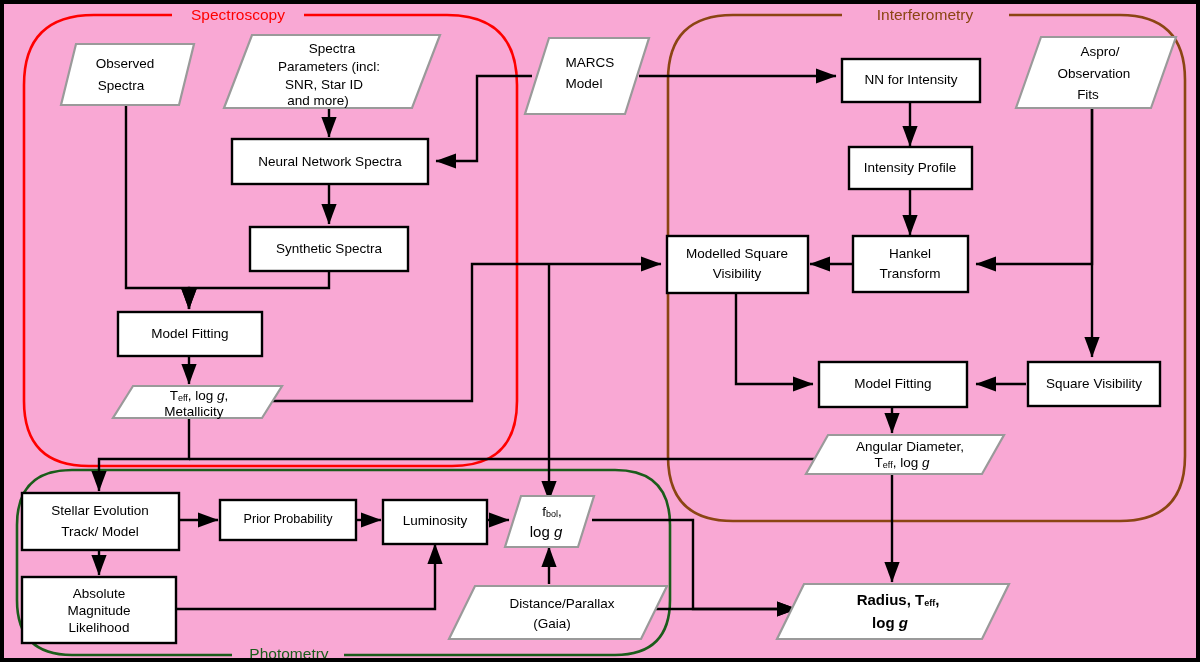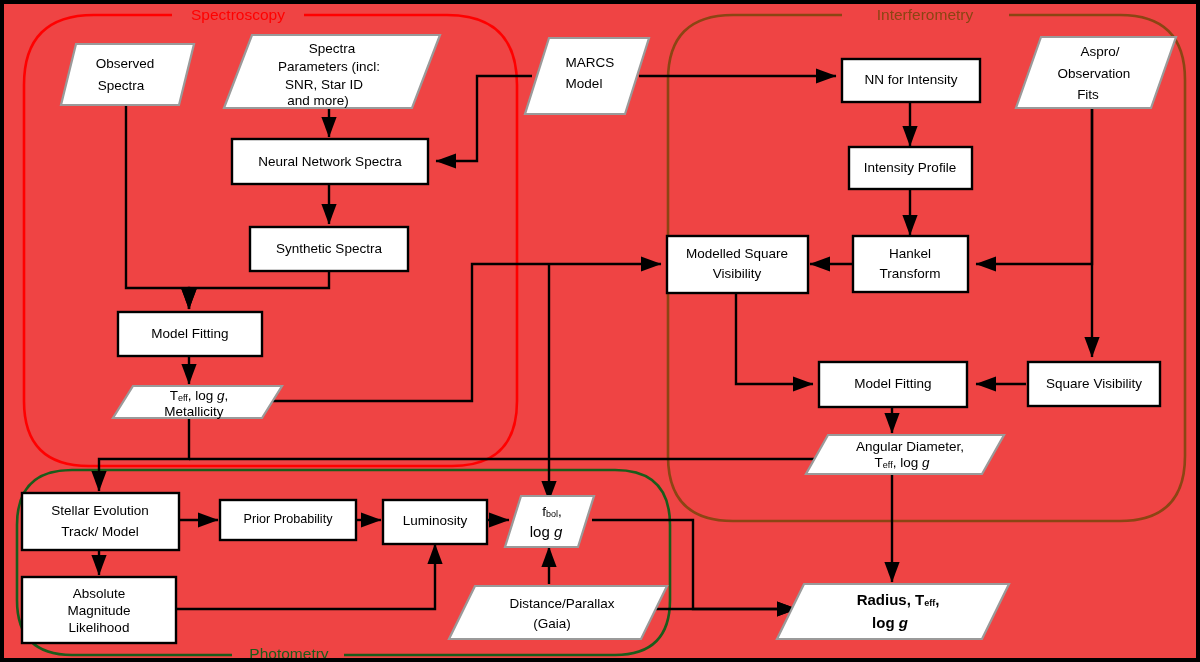--- a/index.html
+++ b/index.html
@@ -1,19 +1,19 @@
 <!DOCTYPE html>
 <html><head>
 <meta charset="utf-8">
 <style>
   html,body{margin:0;padding:0;background:#ffffff;}
   #root{
     position:relative;
     width:1200px;height:662px;
-    background:#ef4444;
+    background:#f9a8d4;
     border:4px solid #000000;
     box-sizing:border-box;
     font-family:"Liberation Sans","DejaVu Sans",sans-serif;
     overflow:hidden;
   }
   svg{position:absolute;left:0;top:0;width:1200px;height:662px;}
   .proc{fill:#ffffff;stroke:#000000;stroke-width:2.4;}
   .io{fill:#ffffff;stroke:#9a9a9a;stroke-width:2.2;}
   .ln{stroke:#000000;stroke-width:2.4;fill:none;stroke-linecap:butt;}
   .grp{fill:none;stroke-width:2.6;}

